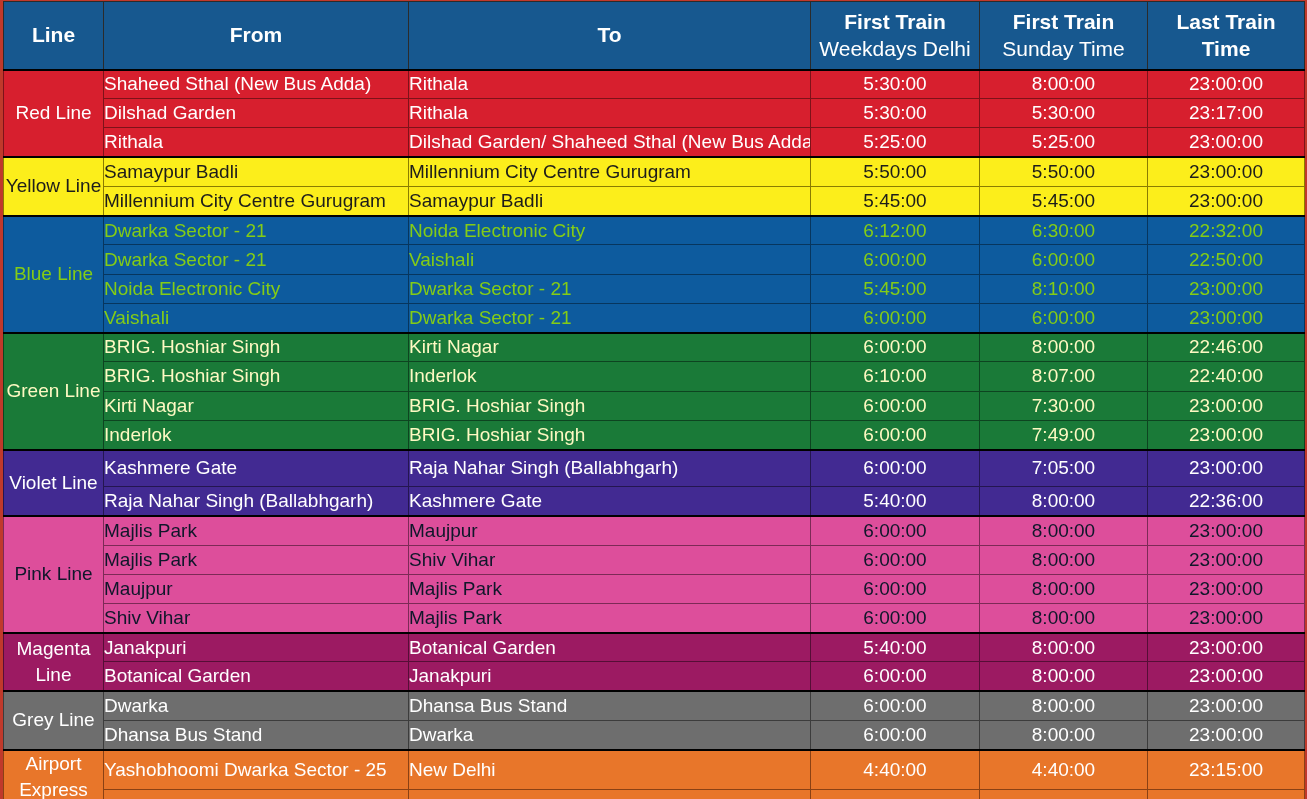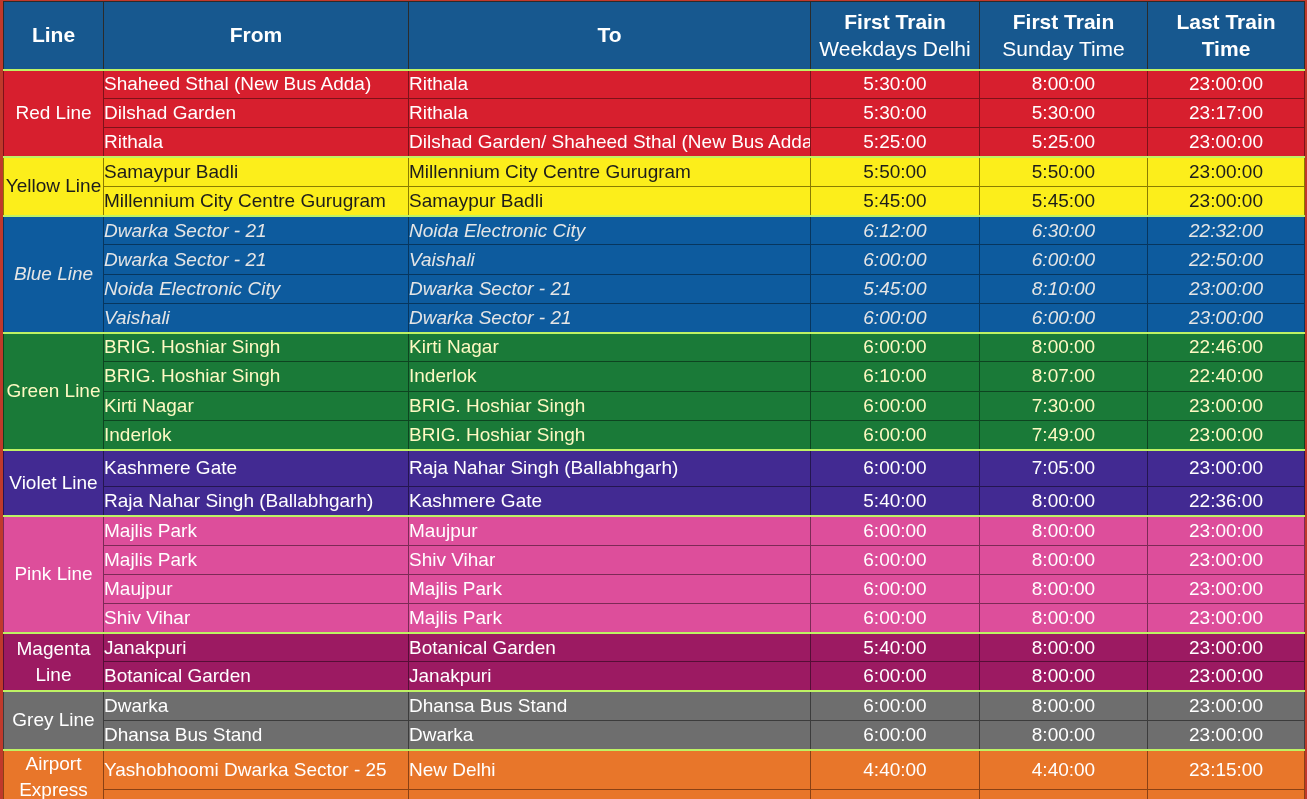--- a/index.html
+++ b/index.html
@@ -73,30 +73,30 @@
   td.time {
     text-align: center;
     vertical-align: middle;
     font-size: 19px;
     white-space: nowrap;
   }
 
   
   tr.ln-red    td { background: #d71f2e; color: #ffffff; border-color: #7d1219; }
   tr.ln-yellow td { background: #fcee1b; color: #1d1d1b; border-color: #8a7c00; }
-  tr.ln-blue   td { background: #0d5b9e; color: #e5e5e5; border-color: #07365e; font-style: italic; }
+  tr.ln-blue   td { background: #0d5b9e; color: #84cc16; border-color: #07365e; }
   tr.ln-green  td { background: #1a7a38; color: #fef9c3; border-color: #0d4420; }
   tr.ln-violet td { background: #422a92; color: #ffffff; border-color: #241650; }
-  tr.ln-pink   td { background: #dd4e9b; color: #ffffff; border-color: #7c2a56; }
+  tr.ln-pink   td { background: #dd4e9b; color: #0f172a; border-color: #7c2a56; }
   tr.ln-magenta td{ background: #9c1a62; color: #ffffff; border-color: #560e36; }
   tr.ln-grey   td { background: #6e6e6e; color: #ffffff; border-color: #3c3c3c; }
   tr.ln-orange td { background: #e8762a; color: #ffffff; border-color: #8a4114; }
 
   
-  tr.group-start td { border-top: 2px solid #bef264; }
+  tr.group-start td { border-top: 2px solid #000000; }
 </style>
 </head>
 <body>
 
 <div id="page">
   <table class="metro">
     <colgroup>
       <col class="c-line">
         <col class="c-from">
         <col class="c-to">

